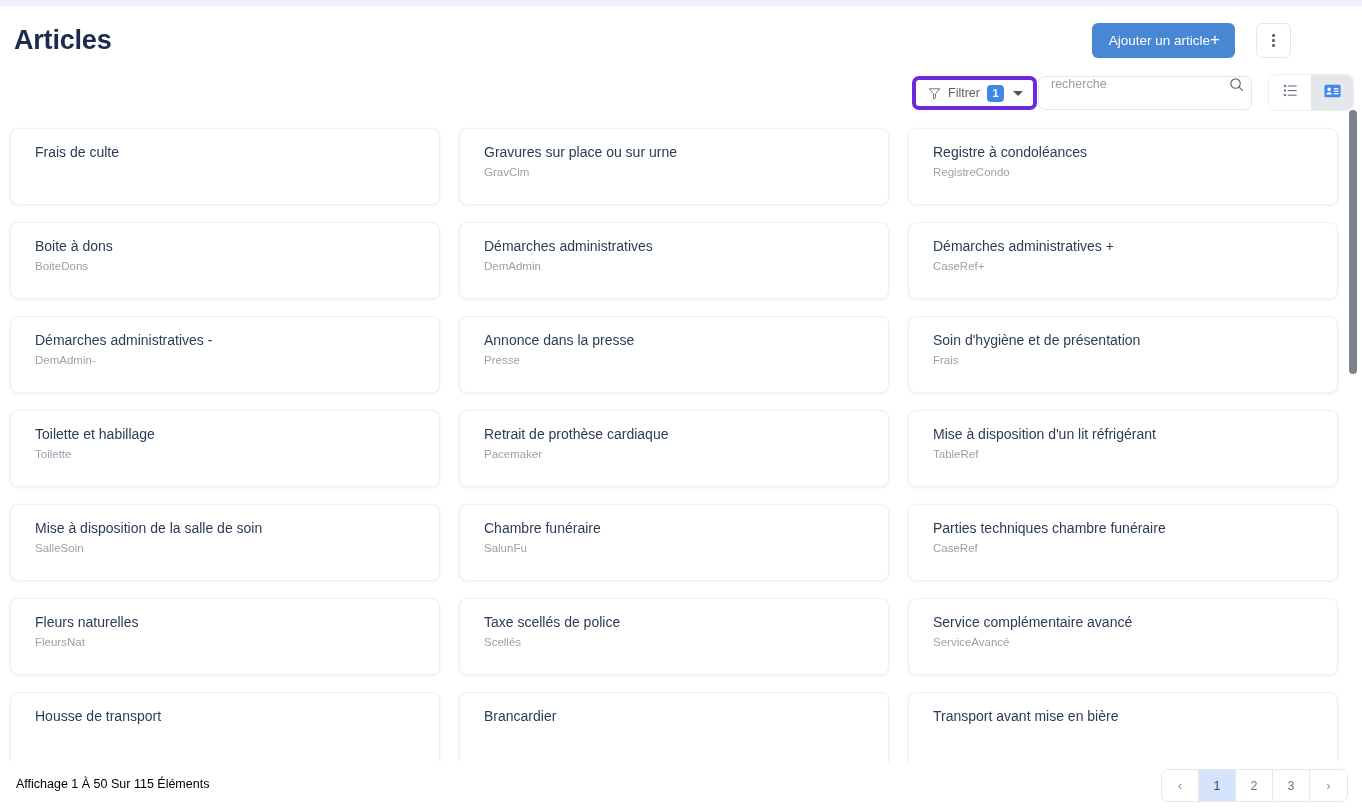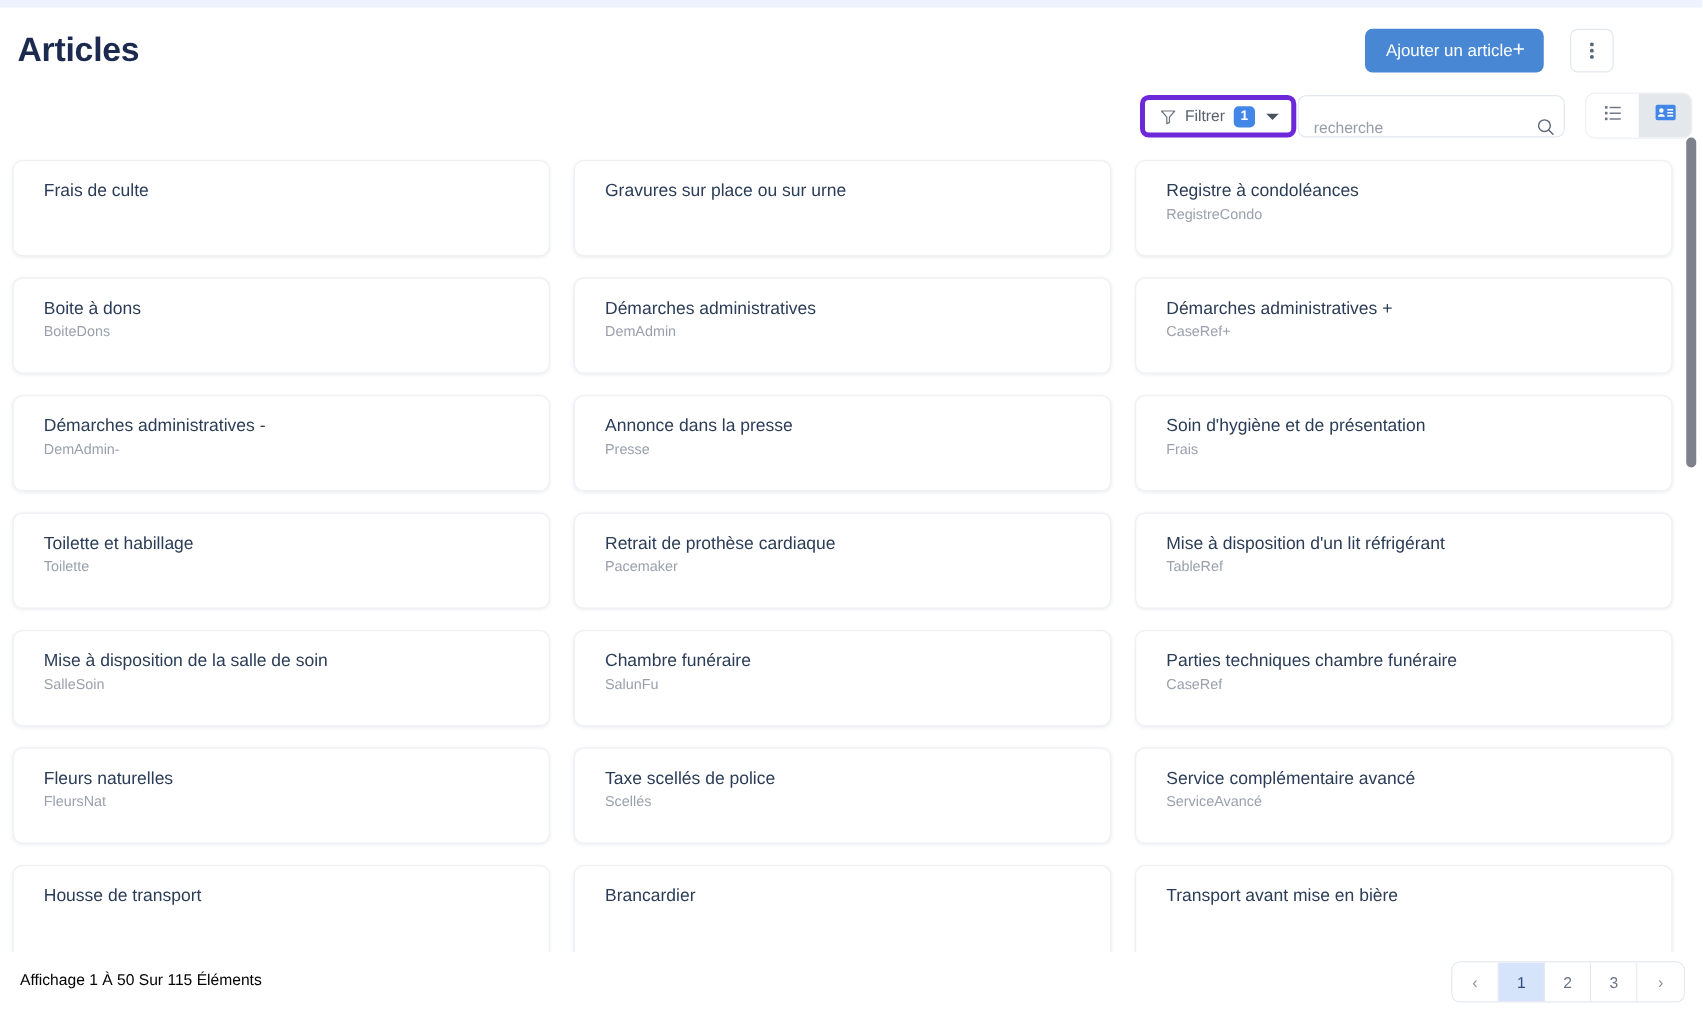--- a/index.html
+++ b/index.html
@@ -142,21 +142,21 @@
   .search-wrap {
     position: absolute;
     left: 1038px;
     top: 2px;
     width: 214px;
     height: 34px;
     background: #ffffff;
     border: 1px solid #e3e7ef;
     border-radius: 7px;
     display: flex;
-    align-items: flex-end;
+    align-items: flex-start;
   }
   .search-wrap input {
     flex: 1;
     border: none;
     outline: none;
     background: transparent;
     font-family: "Liberation Sans", sans-serif;
     font-size: 12.5px;
     color: #5a6170;
     padding: 0 4px 0 12px;
@@ -379,20 +379,21 @@
     </div>
   </div>
 
   <div class="grid-scroll">
     <div class="grid" id="card-grid">
         <div class="card">
           <div class="card-title">Frais de culte</div>
         </div>
         <div class="card">
           <div class="card-title">Gravures sur place ou sur urne</div>
+          <div class="card-sub">GravCim</div>
         </div>
         <div class="card">
           <div class="card-title">Registre à condoléances</div>
           <div class="card-sub">RegistreCondo</div>
         </div>
         <div class="card">
           <div class="card-title">Boite à dons</div>
           <div class="card-sub">BoiteDons</div>
         </div>
         <div class="card">

